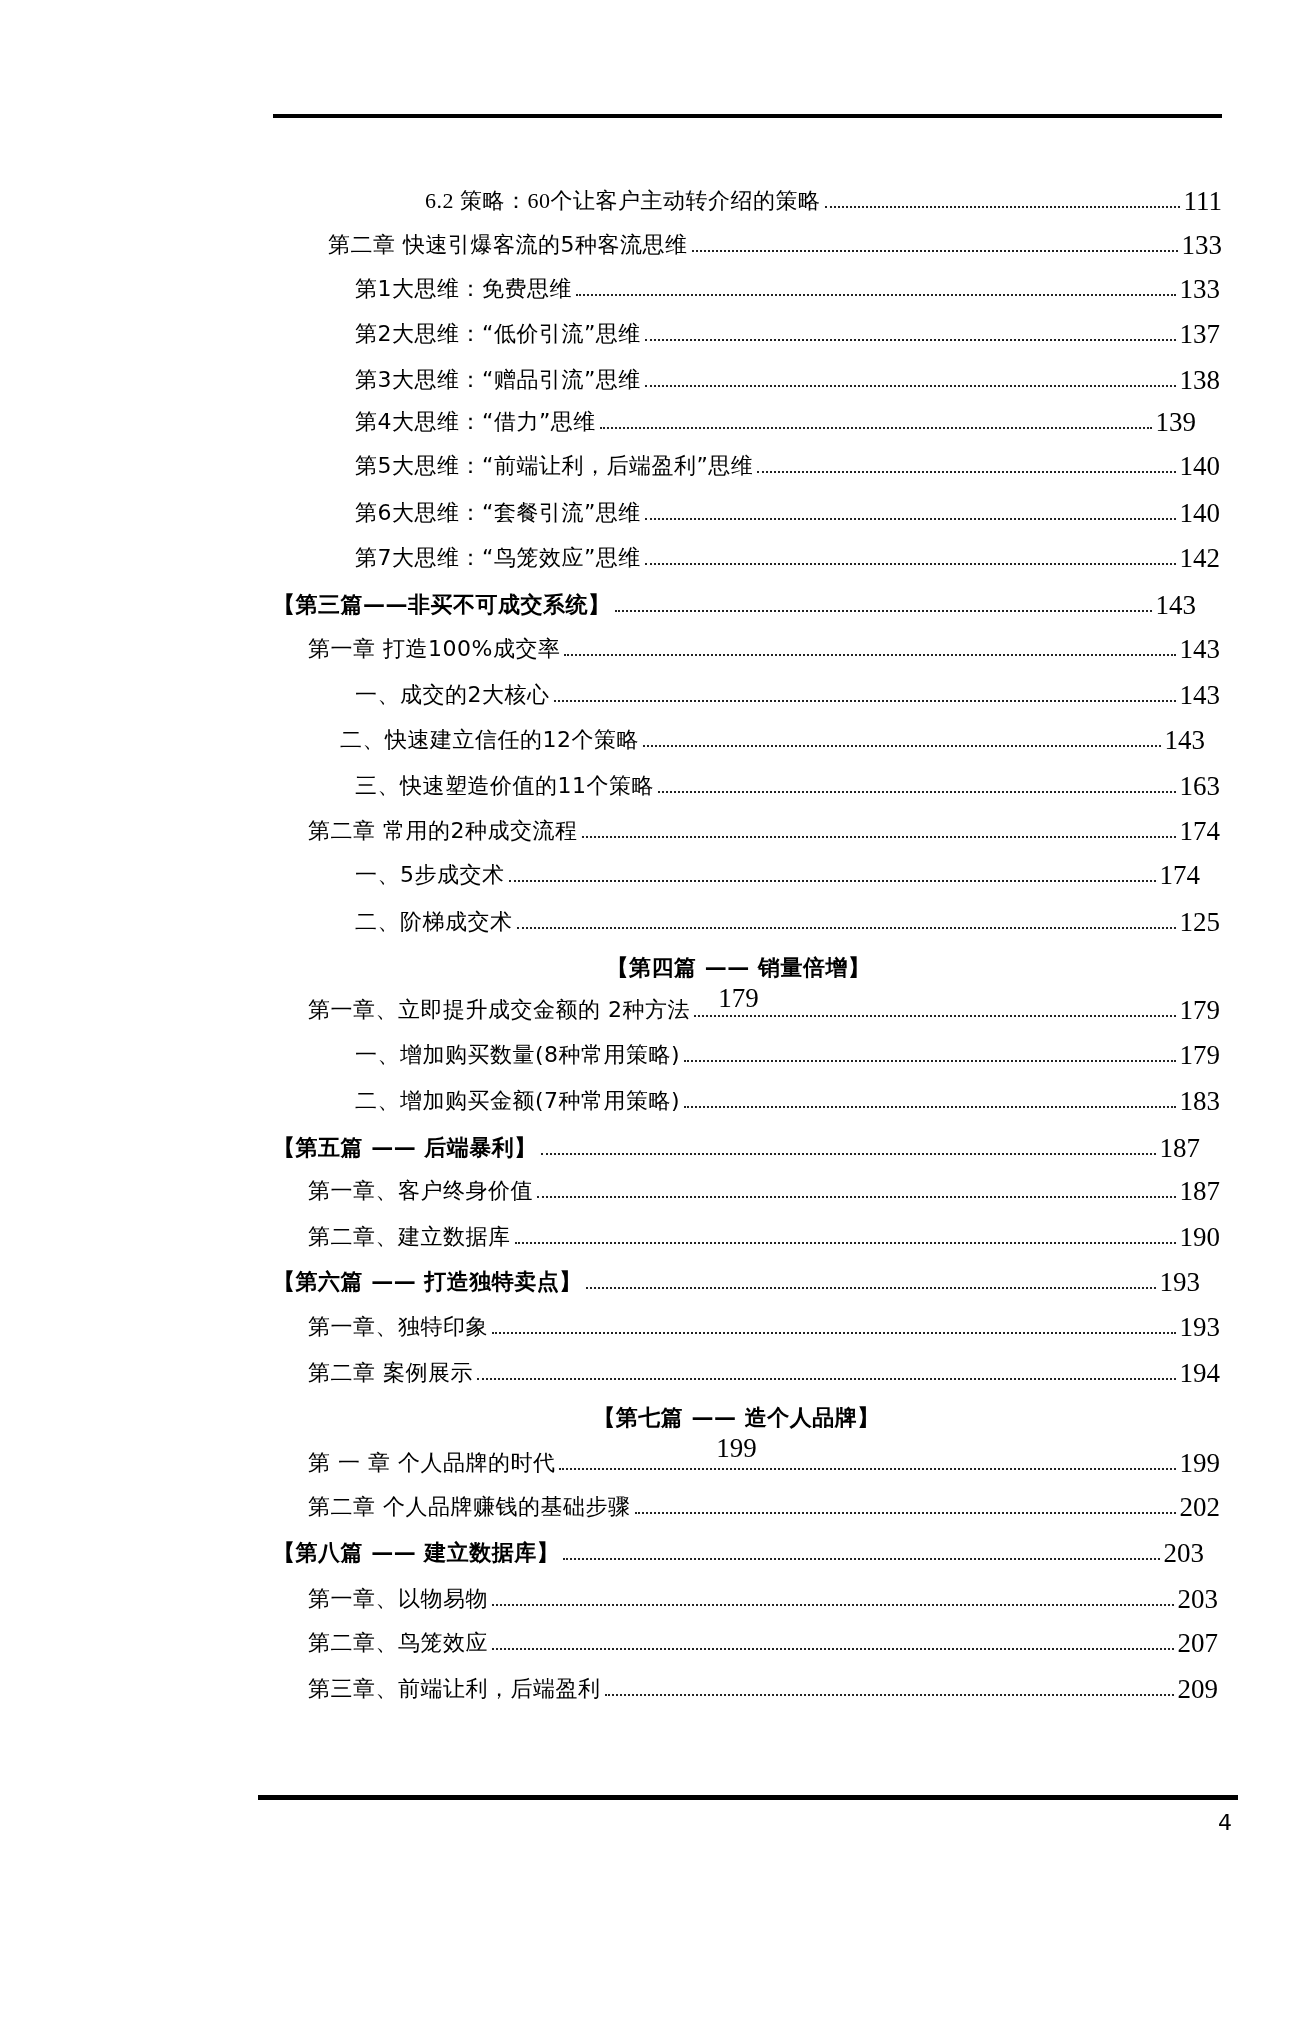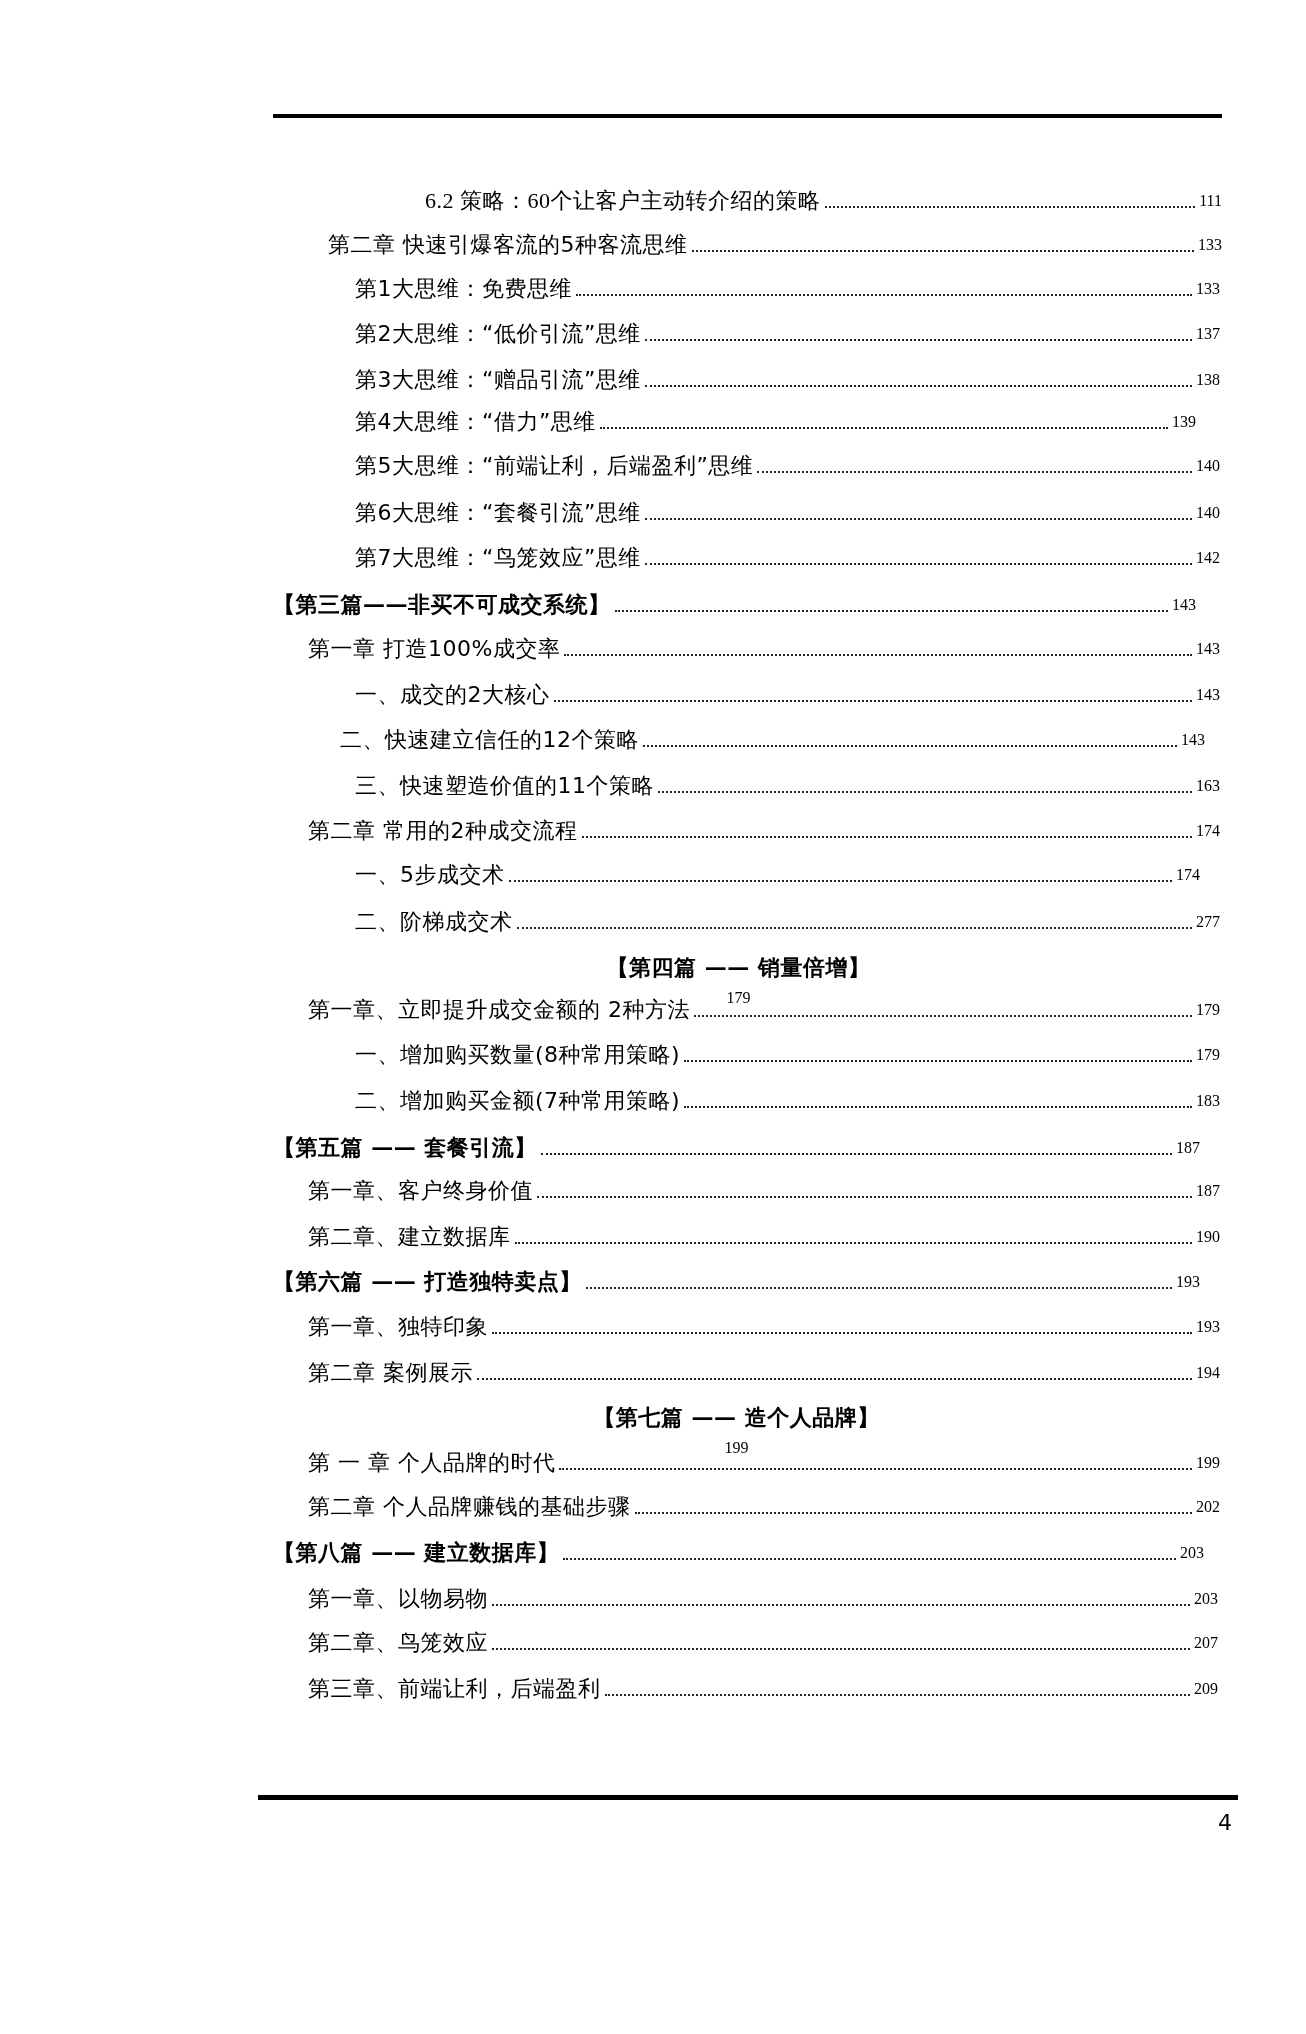--- a/index.html
+++ b/index.html
@@ -8,21 +8,21 @@
   .rule { position: absolute; background: #000; }
   .rule.top { left: 273px; top: 114px; width: 949px; height: 4px; }
   .rule.bottom { left: 258px; top: 1795px; width: 980px; height: 5px; }
   .toc { position: absolute; left: 0; top: 0; width: 1306px; }
   .row { position: absolute; height: 30px; display: flex; align-items: center;
          font-size: 22px; line-height: 30px; white-space: nowrap; }
   .row .label { flex: 0 0 auto; letter-spacing: 0.5px; }
   .row .leader { flex: 1 1 auto; overflow: hidden; margin: 0 4px; height: 30px; position: relative; }
   .row .leader::after { content: ""; position: absolute; left: 0; right: 0; bottom: 8px;
          border-bottom: 2px dotted #222; }
-  .row .page { flex: 0 0 auto; font-family: "Liberation Serif", "DejaVu Serif", serif; font-size: 16px; }
+  .row .page { flex: 0 0 auto; font-family: "Liberation Serif", "DejaVu Serif", serif; font-size: 27px; }
   .row.section .label { font-weight: bold; }
   .row.serif-label .label { font-family: "Liberation Serif", "DejaVu Serif", serif; }
   .page-number { position: absolute; left: 1218px; top: 1810px; font-size: 22px;
          font-family: "DejaVu Sans", sans-serif; }
 </style>
 </head>
 <body>
 
 <div class="rule top"></div>
 
@@ -103,21 +103,21 @@
       <span class="page">174</span>
     </div>
     <div class="row sub" style="left: 355px; top: 860px; width: 845px;">
       <span class="label">一、5步成交术</span>
       <span class="leader"></span>
       <span class="page">174</span>
     </div>
     <div class="row sub" style="left: 355px; top: 907px; width: 865px;">
       <span class="label">二、阶梯成交术</span>
       <span class="leader"></span>
-      <span class="page">277</span>
+      <span class="page">125</span>
     </div>
     <div class="row section" style="left: 273px; top: 953px; width: 931px; flex-direction: column;">
       <span class="label">【第四篇 —— 销量倍增】</span>
       <span class="leader"></span>
       <span class="page">179</span>
     </div>
     <div class="row chapter" style="left: 308px; top: 995px; width: 912px;">
       <span class="label">第一章、立即提升成交金额的  2种方法</span>
       <span class="leader"></span>
       <span class="page">179</span>
@@ -126,21 +126,21 @@
       <span class="label">一、增加购买数量(8种常用策略)</span>
       <span class="leader"></span>
       <span class="page">179</span>
     </div>
     <div class="row sub" style="left: 355px; top: 1086px; width: 865px;">
       <span class="label">二、增加购买金额(7种常用策略)</span>
       <span class="leader"></span>
       <span class="page">183</span>
     </div>
     <div class="row section" style="left: 273px; top: 1133px; width: 927px;">
-      <span class="label">【第五篇 —— 套餐引流】</span>
+      <span class="label">【第五篇 —— 后端暴利】</span>
       <span class="leader"></span>
       <span class="page">187</span>
     </div>
     <div class="row chapter" style="left: 308px; top: 1176px; width: 912px;">
       <span class="label">第一章、客户终身价值</span>
       <span class="leader"></span>
       <span class="page">187</span>
     </div>
     <div class="row chapter" style="left: 308px; top: 1222px; width: 912px;">
       <span class="label">第二章、建立数据库</span>

